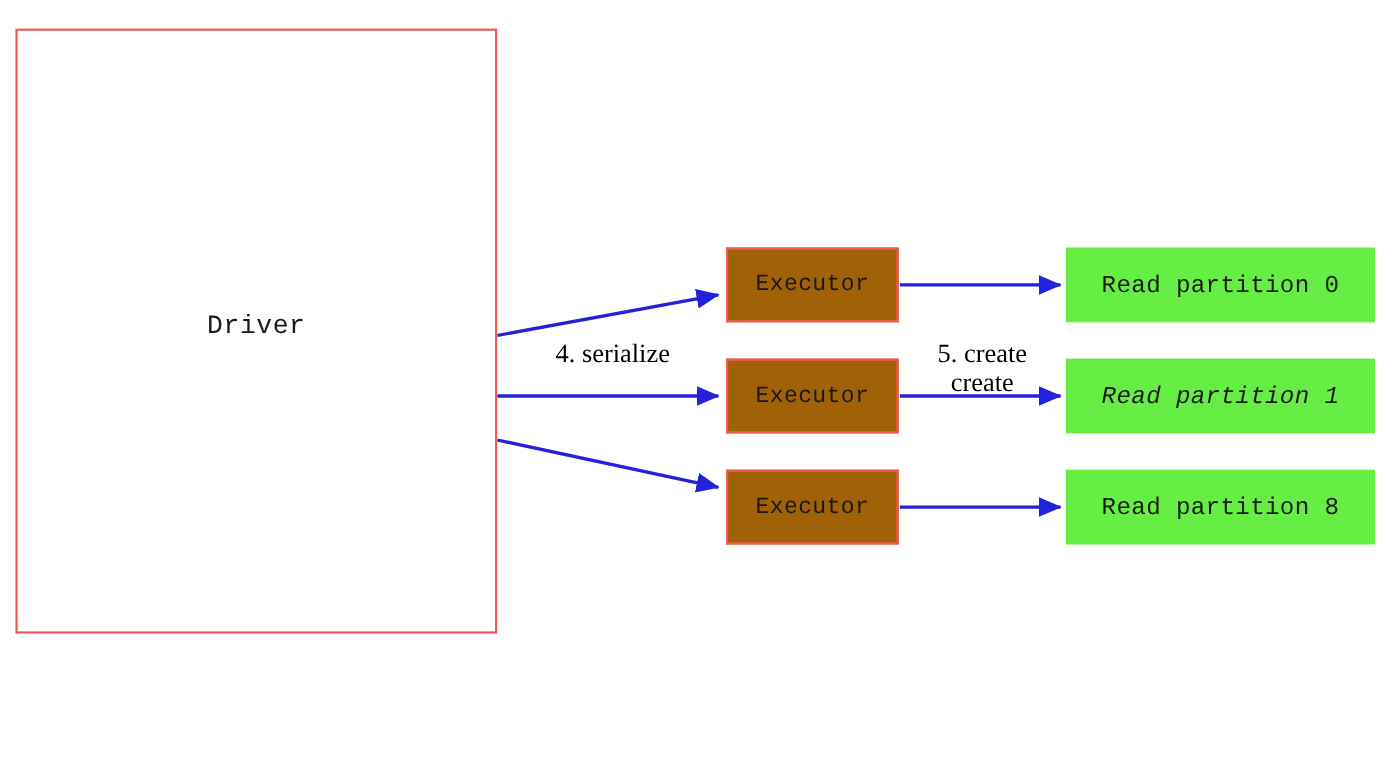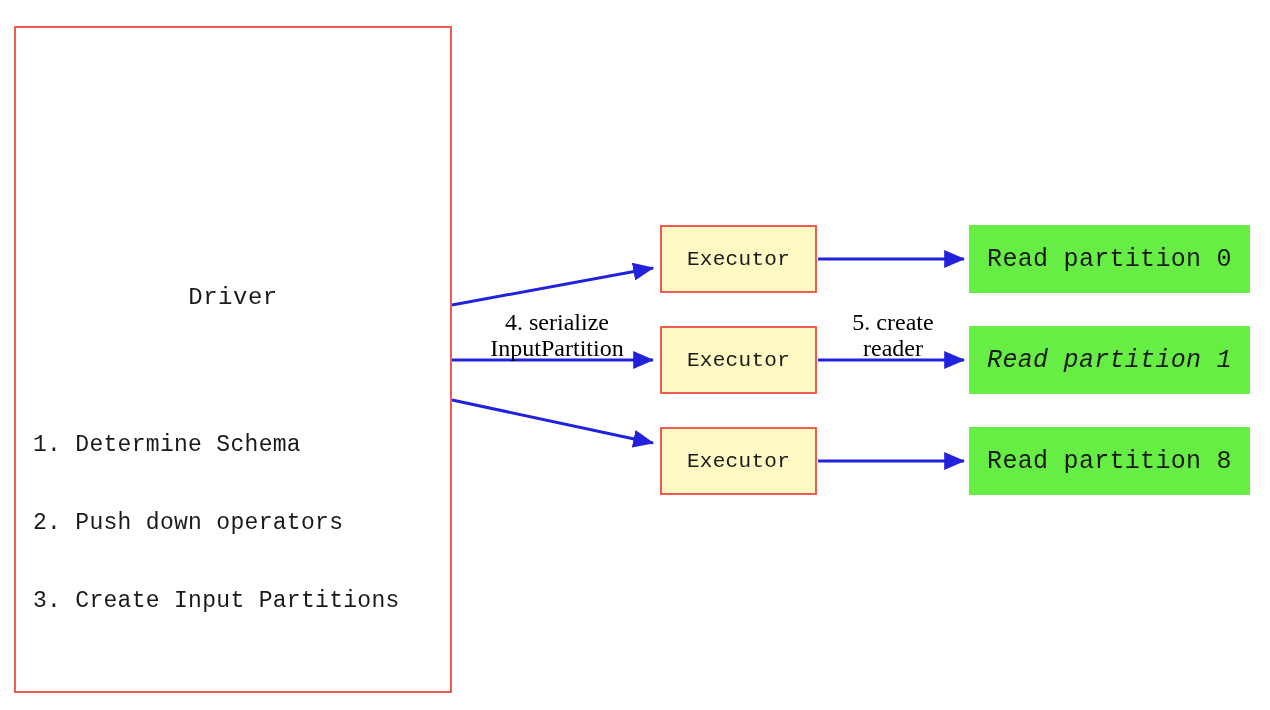--- a/index.html
+++ b/index.html
@@ -22,21 +22,21 @@
     width: 1270px;
     height: 710px;
   }
 
   
   .driver-box {
     position: absolute;
     left: 14px;
     top: 26px;
     width: 438px;
-    height: 667px;
+    height: 550px;
     border: 2px solid #ef5b50;
     background: #ffffff;
     box-sizing: border-box;
   }
   .driver-title {
     position: absolute;
     left: 0;
     right: 0;
     top: 256px;
     text-align: center;
@@ -59,21 +59,21 @@
   }
   .driver-steps div { white-space: pre; }
 
   
   .executor-box {
     position: absolute;
     left: 660px;
     width: 157px;
     height: 68px;
     border: 2px solid #ef5b50;
-    background: #fef9c3;
+    background: #a16207;
     box-sizing: border-box;
     display: flex;
     align-items: center;
     justify-content: center;
   }
   .executor-box.ex0 { top: 225px; }
   .executor-box.ex1 { top: 326px; }
   .executor-box.ex2 { top: 427px; }
   .executor-label {
     font-family: "Liberation Mono", "DejaVu Sans Mono", monospace;
@@ -93,21 +93,21 @@
     box-sizing: border-box;
     display: flex;
     align-items: center;
     justify-content: center;
   }
   .partition-box.pb0 { top: 225px; }
   .partition-box.pb1 { top: 326px; font-style: italic; }
   .partition-box.pb2 { top: 427px; }
   .partition-label {
     font-family: "Liberation Mono", "DejaVu Sans Mono", monospace;
-    font-size: 25px;
+    font-size: 22px;
     color: #1a1a1a;
     letter-spacing: 0.3px;
     white-space: pre;
   }
 
   
   .edge-label {
     position: absolute;
     font-family: "Liberation Serif", "DejaVu Serif", serif;
     font-size: 24px;
@@ -149,25 +149,20 @@
 
     <line x1="818" y1="259" x2="964" y2="259" stroke="#2222dd" stroke-width="3" marker-end="url(#arrowhead)"></line>
 
     <line x1="818" y1="360" x2="964" y2="360" stroke="#2222dd" stroke-width="3" marker-end="url(#arrowhead)"></line>
 
     <line x1="818" y1="461" x2="964" y2="461" stroke="#2222dd" stroke-width="3" marker-end="url(#arrowhead)"></line>
   </svg>
 
   <div class="driver-box">
     <div class="driver-title">Driver</div>
-    <div class="driver-steps">
-      <div>1. Determine Schema</div>
-      <div>2. Push down operators</div>
-      <div>3. Create Input Partitions</div>
-    </div>
   </div>
 
   <div class="executor-box ex0">
     <span class="executor-label">Executor</span>
   </div>
   <div class="executor-box ex1">
     <span class="executor-label">Executor</span>
   </div>
   <div class="executor-box ex2">
     <span class="executor-label">Executor</span>
@@ -178,21 +173,20 @@
   </div>
   <div class="partition-box pb1">
     <span class="partition-label">Read partition 1</span>
   </div>
   <div class="partition-box pb2">
     <span class="partition-label">Read partition 8</span>
   </div>
 
   <div class="edge-label edge-label-serialize">
     <div>4. serialize</div>
-    <div>InputPartition</div>
   </div>
 
   <div class="edge-label edge-label-createreader">
     <div>5. create</div>
-    <div>reader</div>
+    <div>create</div>
   </div>
 
 </div>
 
 </body></html>

